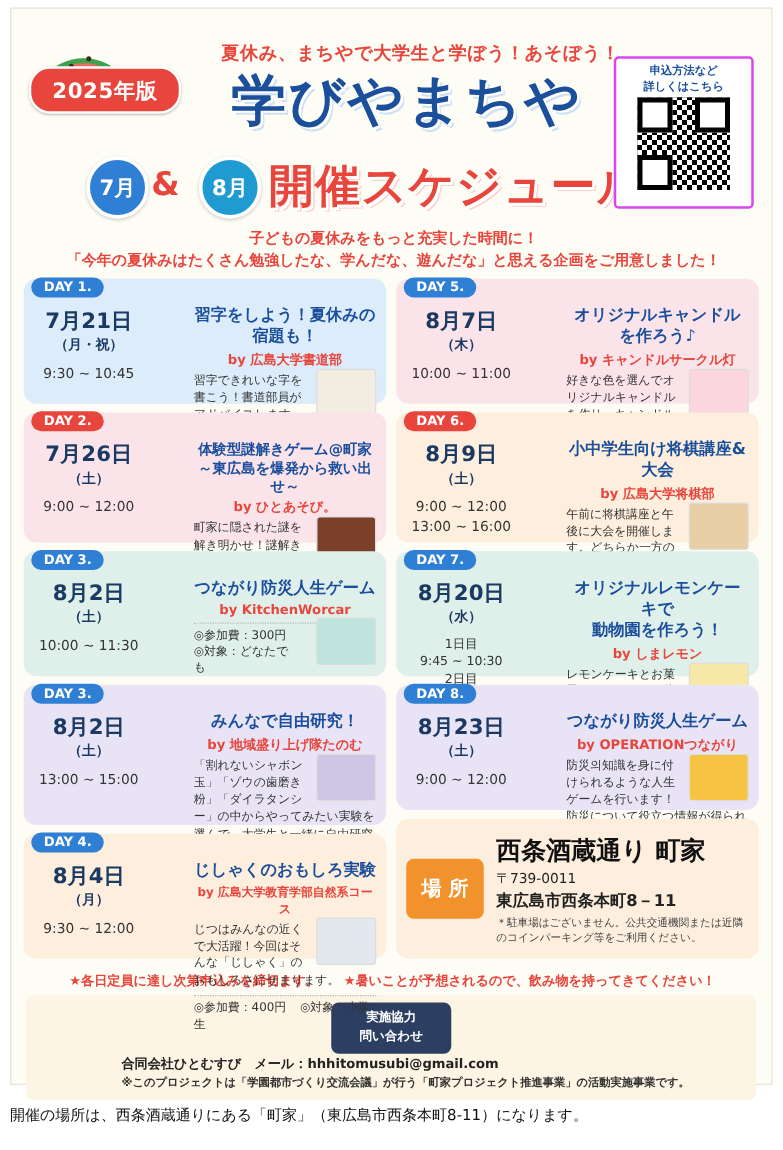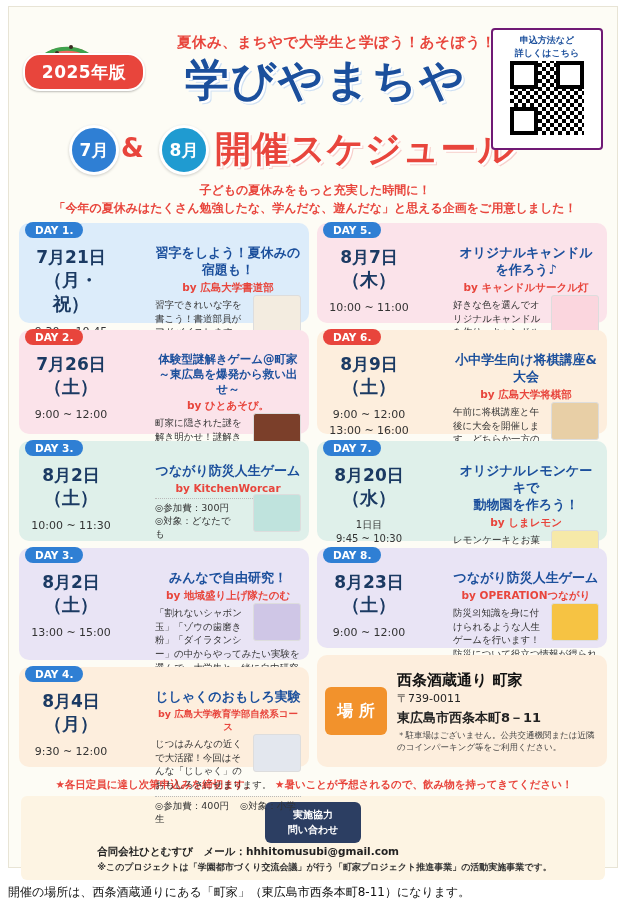--- a/index.html
+++ b/index.html
@@ -51,22 +51,22 @@
   .mon.m8{left:150px;background:#1f9bd1;}
   .amp{
     position:absolute;left:112px;top:126px;font-size:26px;font-weight:bold;color:#e8453c;
   }
   .sched{
     position:absolute;left:206px;top:118px;
     font-size:36px;font-weight:bold;color:#e8453c;letter-spacing:1px;
     text-shadow:2px 2px 0 #fff,3px 3px 0 #f7cfcb;
   }
   .qrbox{
-    position:absolute;right:14px;top:21px;width:108px;height:118px;
-    border:2px solid #701a75;border-radius:4px;background:#fff;
+    position:absolute;right:14px;top:38px;width:108px;height:118px;
+    border:2px solid #d946ef;border-radius:4px;background:#fff;
     text-align:center;
   }
   .qrbox .qlabel{font-size:9px;color:#1b4f9c;line-height:1.4;margin-top:4px;font-weight:bold;}
   .qr{
     width:74px;height:74px;margin:2px auto 0;
     background:
       repeating-linear-gradient(90deg,#000 0 4px,#fff 4px 8px),
       repeating-linear-gradient(0deg,#000 0 4px,#fff 4px 8px);
     background-blend-mode:difference;
     position:relative;
@@ -98,21 +98,21 @@
   .c-lav{background:#e9e4f5;}
   .daytag{
     position:absolute;left:6px;top:-1px;background:#2f7fd4;color:#fff;
     font-size:10.5px;font-weight:bold;border-radius:9px;padding:2px 10px;
   }
   .daytag.red{background:#e8453c;}
   .left{
     width:88px;flex:none;padding-top:18px;text-align:center;
   }
   .date{font-size:17px;font-weight:bold;color:#1b3a63;line-height:1.25;}
-  .dow{font-size:18px;font-weight:bold;color:#1b3a63;}
+  .dow{font-size:11px;font-weight:bold;color:#1b3a63;}
   .time{font-size:11px;color:#333;margin-top:8px;line-height:1.4;}
   .right{flex:1;padding-top:16px;margin-left:40px;}
   .ctitle{font-size:13px;font-weight:bold;color:#1b4f9c;text-align:center;line-height:1.3;}
   .cby{font-size:10.5px;color:#e8453c;text-align:center;margin-top:2px;font-weight:bold;}
   .cbody{font-size:9.5px;color:#333;line-height:1.45;margin-top:3px;}
   .cmeta{font-size:9.5px;color:#333;margin-top:4px;border-top:1px dotted #b9b9b9;padding-top:3px;}
   .cmeta span{margin-right:8px;}
   .thumb{
     float:right;width:46px;height:36px;margin:0 0 2px 5px;border-radius:3px;background:#fff;
     border:1px solid #ddd;
@@ -122,21 +122,21 @@
   .venue{
     position:relative;background:#fdeedd;border-radius:10px;padding:8px;
     display:flex;align-items:center;min-height:96px;
   }
   .venuetag{
     width:62px;height:48px;flex:none;background:#f2922c;color:#fff;border-radius:6px;
     display:flex;align-items:center;justify-content:center;font-size:16px;font-weight:bold;
     margin-right:10px;
   }
   .vtext{font-size:11px;line-height:1.5;color:#222;}
-  .vname{font-size:15px;font-weight:bold;color:#111;}
+  .vname{font-size:20px;font-weight:bold;color:#111;}
   .vnote{font-size:8.5px;color:#444;margin-top:3px;line-height:1.35;}
 
   
   .notes{
     margin:4px 14px 4px 16px;text-align:center;color:#e8453c;font-size:10.5px;font-weight:bold;
   }
   .notes span{margin:0 8px;}
 
   
   .foot{

